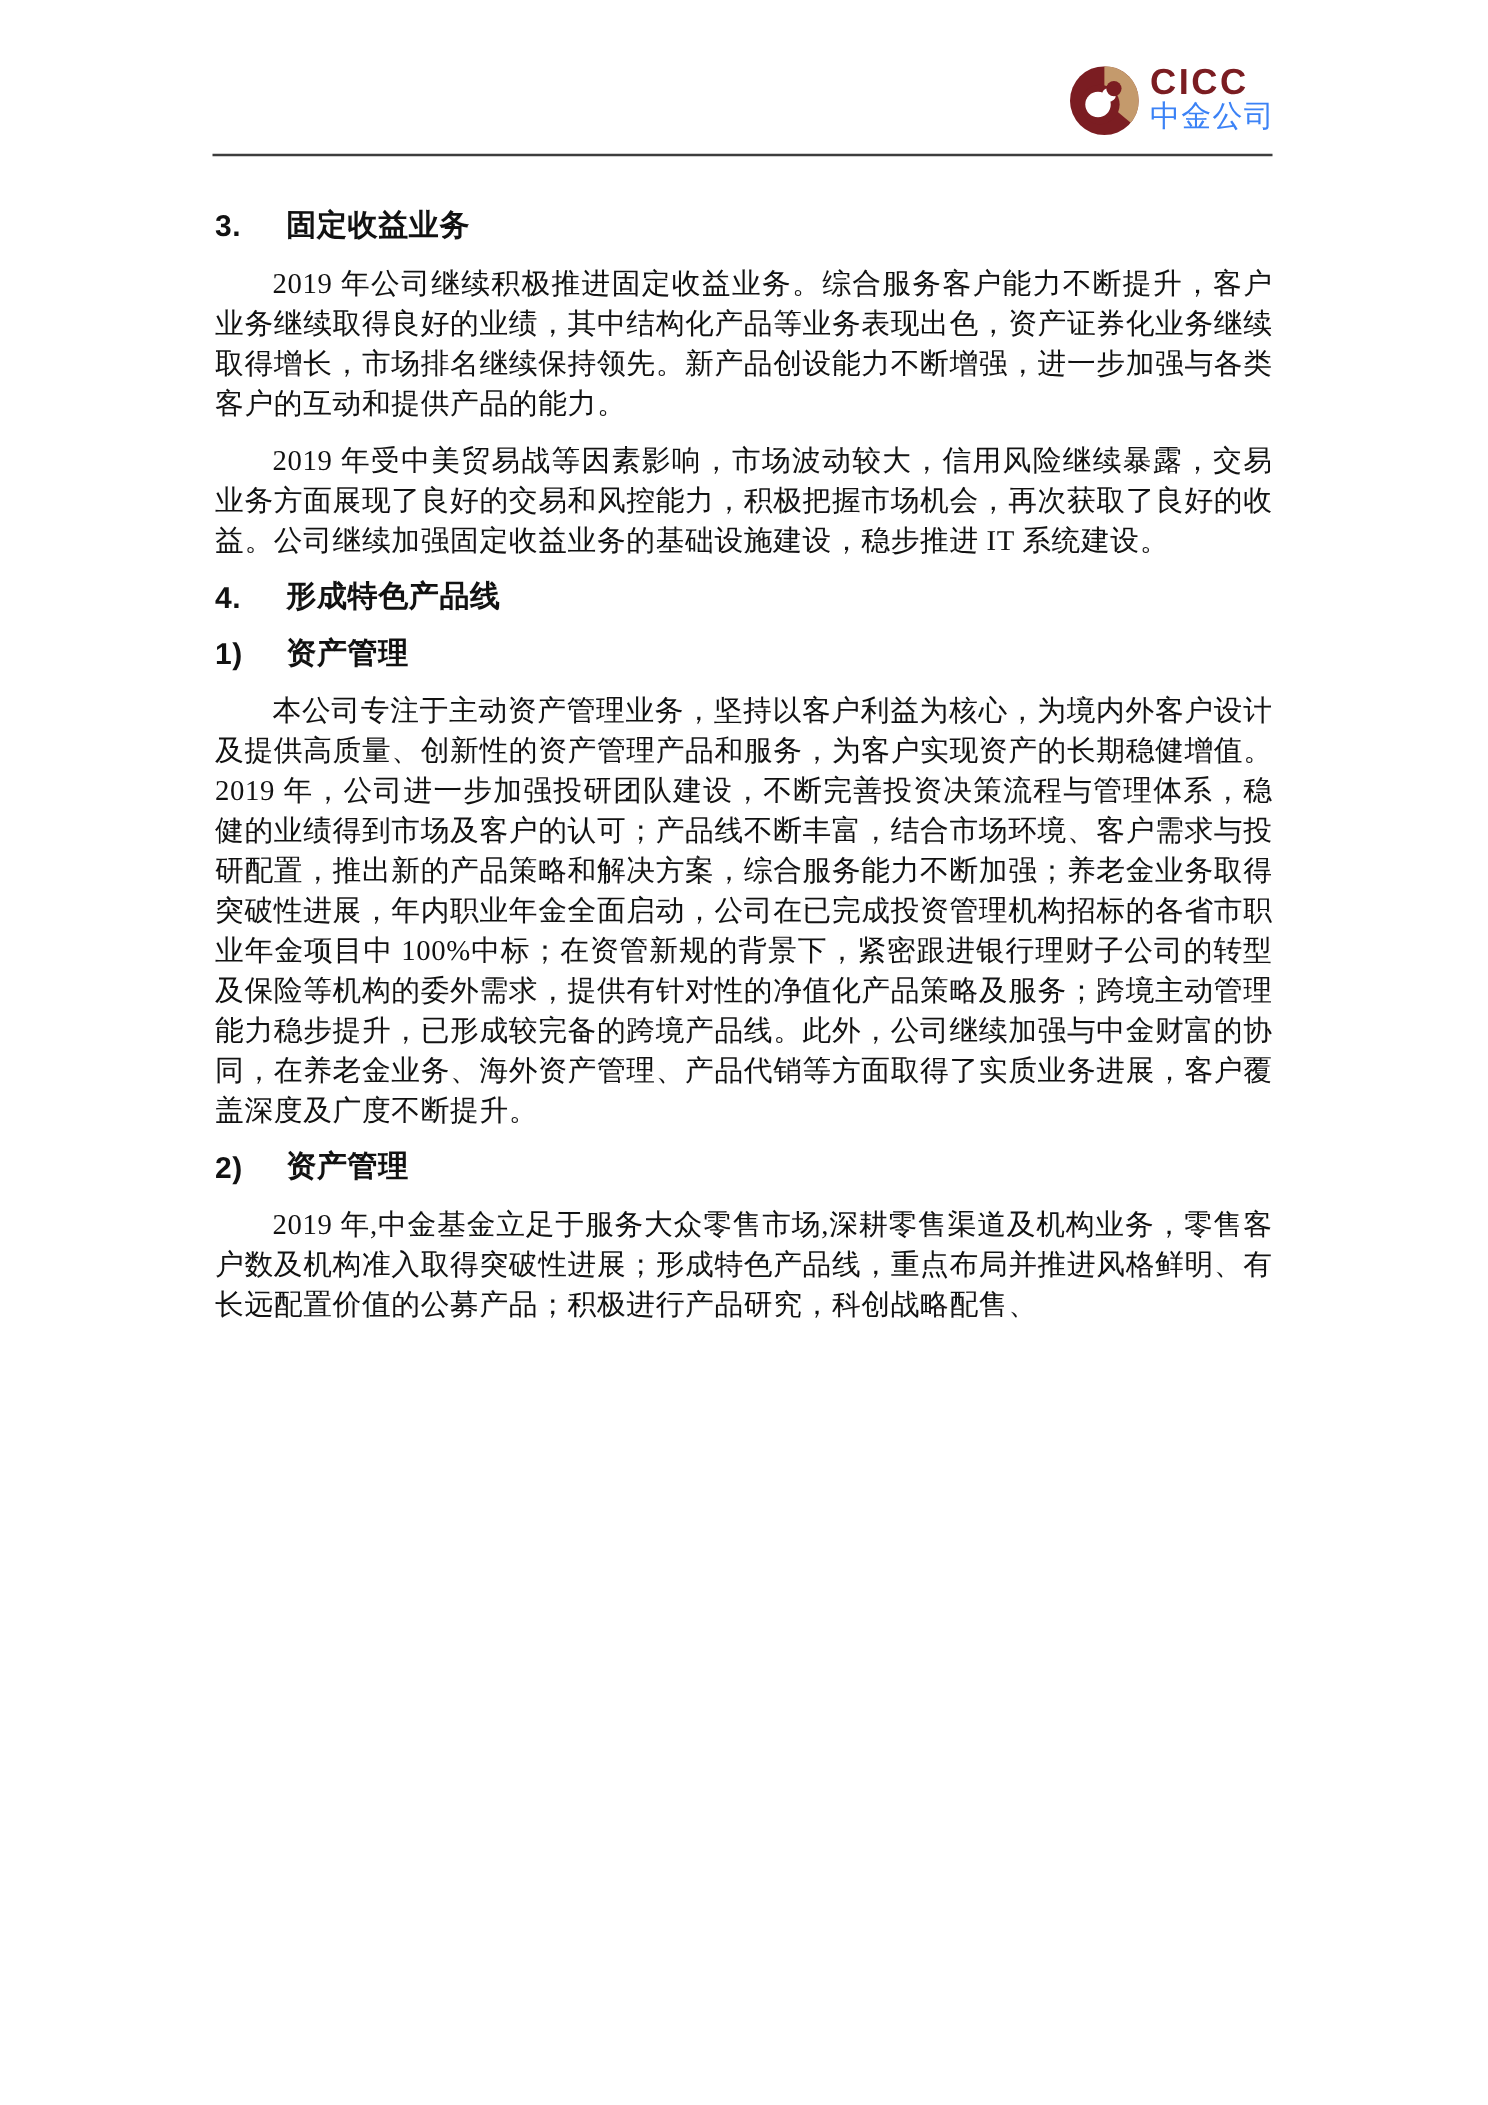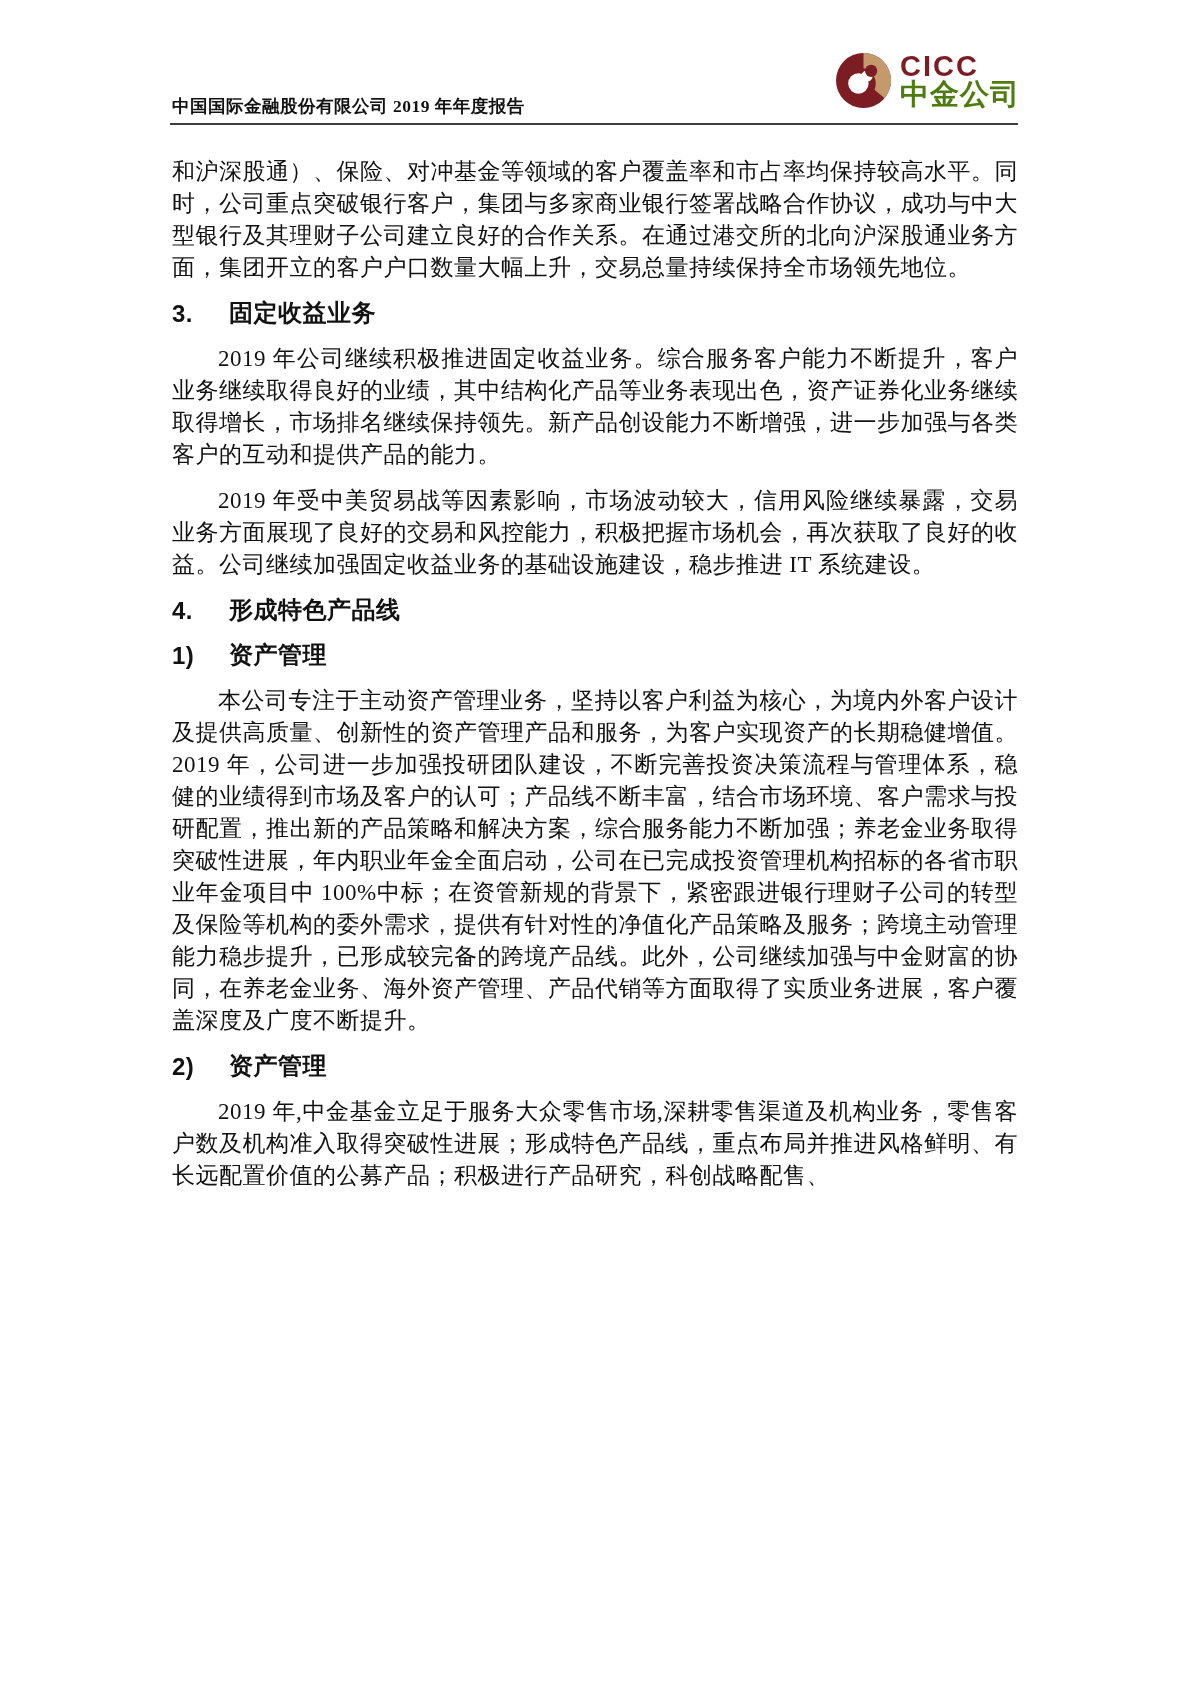--- a/index.html
+++ b/index.html
@@ -27,22 +27,22 @@
     position:absolute; top:52px; right:170px;
     display:flex; align-items:center; gap:9px;
   }
   .logo-text { display:flex; flex-direction:column; justify-content:center; }
   .logo-latin {
     font-family:"Liberation Sans","DejaVu Sans",sans-serif;
     font-weight:bold; font-size:29px; line-height:29px;
     letter-spacing:2px; color:#7b1d22;
   }
   .logo-cn {
-    font-weight:bold; font-size:29px; line-height:27px;
-    letter-spacing:1px; color:#4d7c0f;
+    font-weight:normal; font-size:24px; line-height:27px;
+    letter-spacing:1px; color:#3b82f6;
   }
 
   
   .content {
     position:absolute; left:172px; top:156px; width:846px;
   }
   .para {
     margin:0 0 14px 0;
     font-size:23px; line-height:32px;
     letter-spacing:0.5px;
@@ -80,26 +80,24 @@
       <circle cx="22" cy="30" r="10" fill="#ffffff"></circle>
       <circle cx="30.5" cy="22.5" r="5.5" fill="#ffffff"></circle>
       <circle cx="34.5" cy="17.5" r="6" fill="#7b1d22"></circle>
     </svg>
     <div class="logo-text">
       <span class="logo-latin">CICC</span>
       <span class="logo-cn">中金公司</span>
     </div>
   </div>
 
-  <div class="header-title">中国国际金融股份有限公司 2019 年年度报告</div>
   <div class="header-rule"></div>
 
   <div class="content">
 
-    <p class="para">和沪深股通）、保险、对冲基金等领域的客户覆盖率和市占率均保持较高水平。同时，公司重点突破银行客户，集团与多家商业银行签署战略合作协议，成功与中大型银行及其理财子公司建立良好的合作关系。在通过港交所的北向沪深股通业务方面，集团开立的客户户口数量大幅上升，交易总量持续保持全市场领先地位。</p>
 
     <div class="heading">
       <span class="h-num">3.</span>
       <span class="h-label">固定收益业务</span>
     </div>
 
     <p class="para indent">2019 年公司继续积极推进固定收益业务。综合服务客户能力不断提升，客户业务继续取得良好的业绩，其中结构化产品等业务表现出色，资产证券化业务继续取得增长，市场排名继续保持领先。新产品创设能力不断增强，进一步加强与各类客户的互动和提供产品的能力。</p>
 
     <p class="para indent">2019 年受中美贸易战等因素影响，市场波动较大，信用风险继续暴露，交易业务方面展现了良好的交易和风控能力，积极把握市场机会，再次获取了良好的收益。公司继续加强固定收益业务的基础设施建设，稳步推进 IT 系统建设。</p>
 

